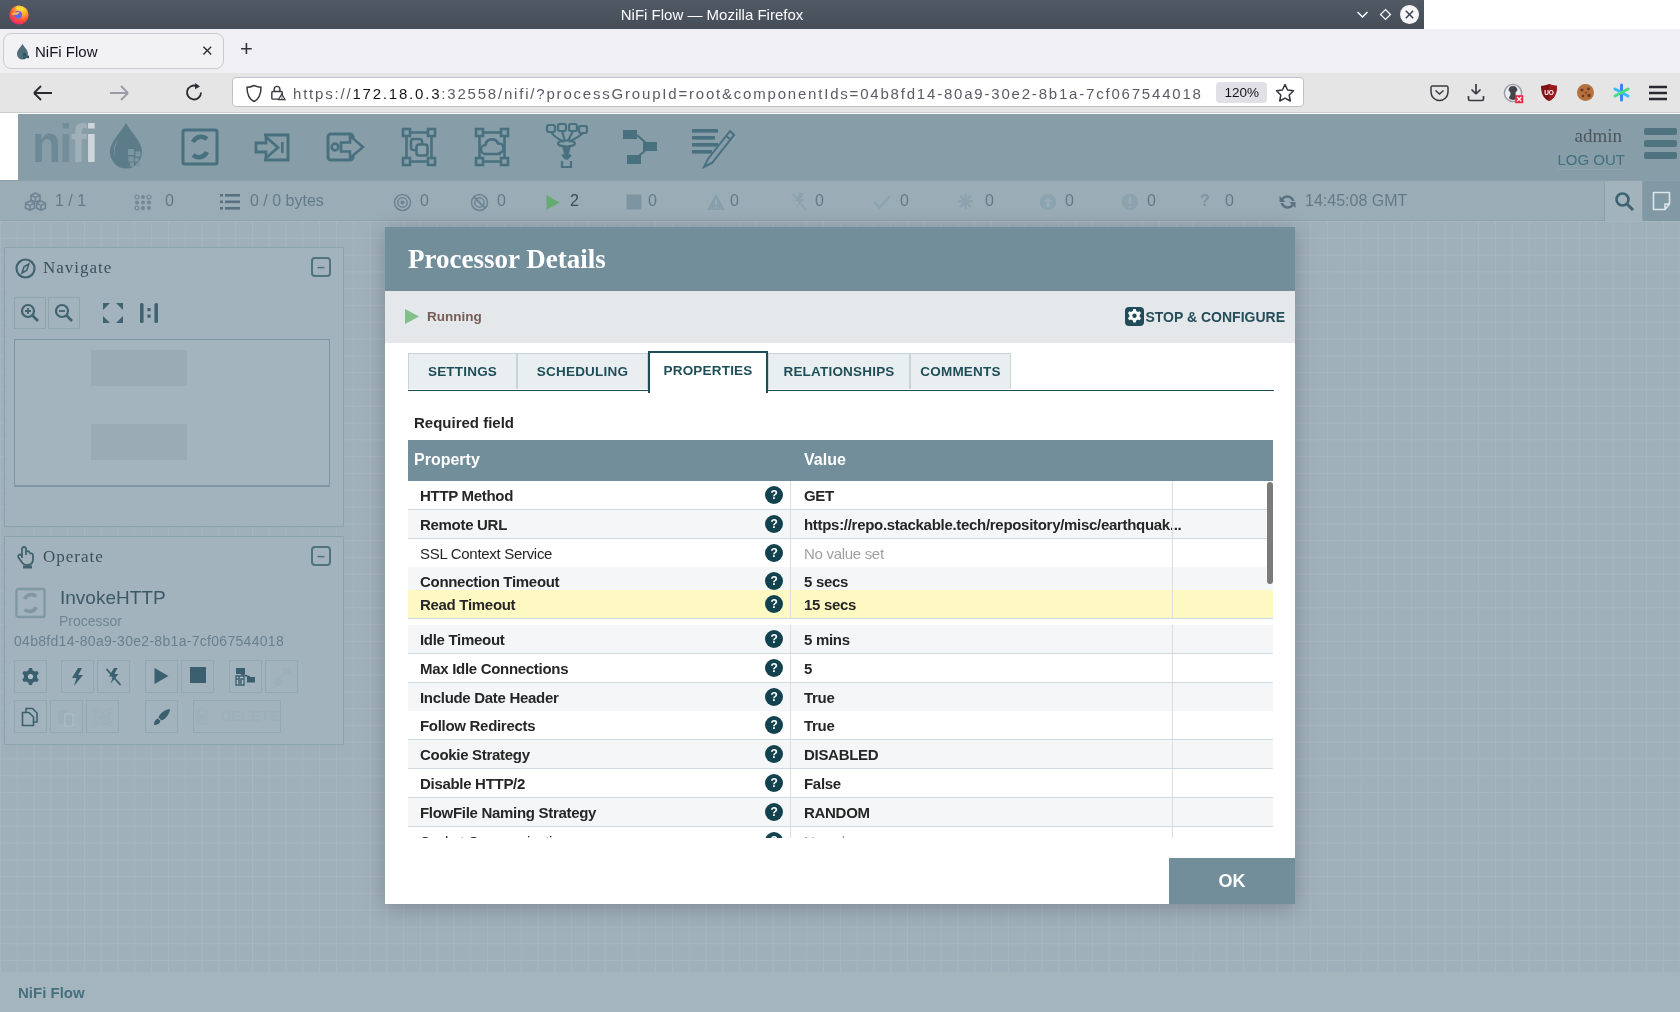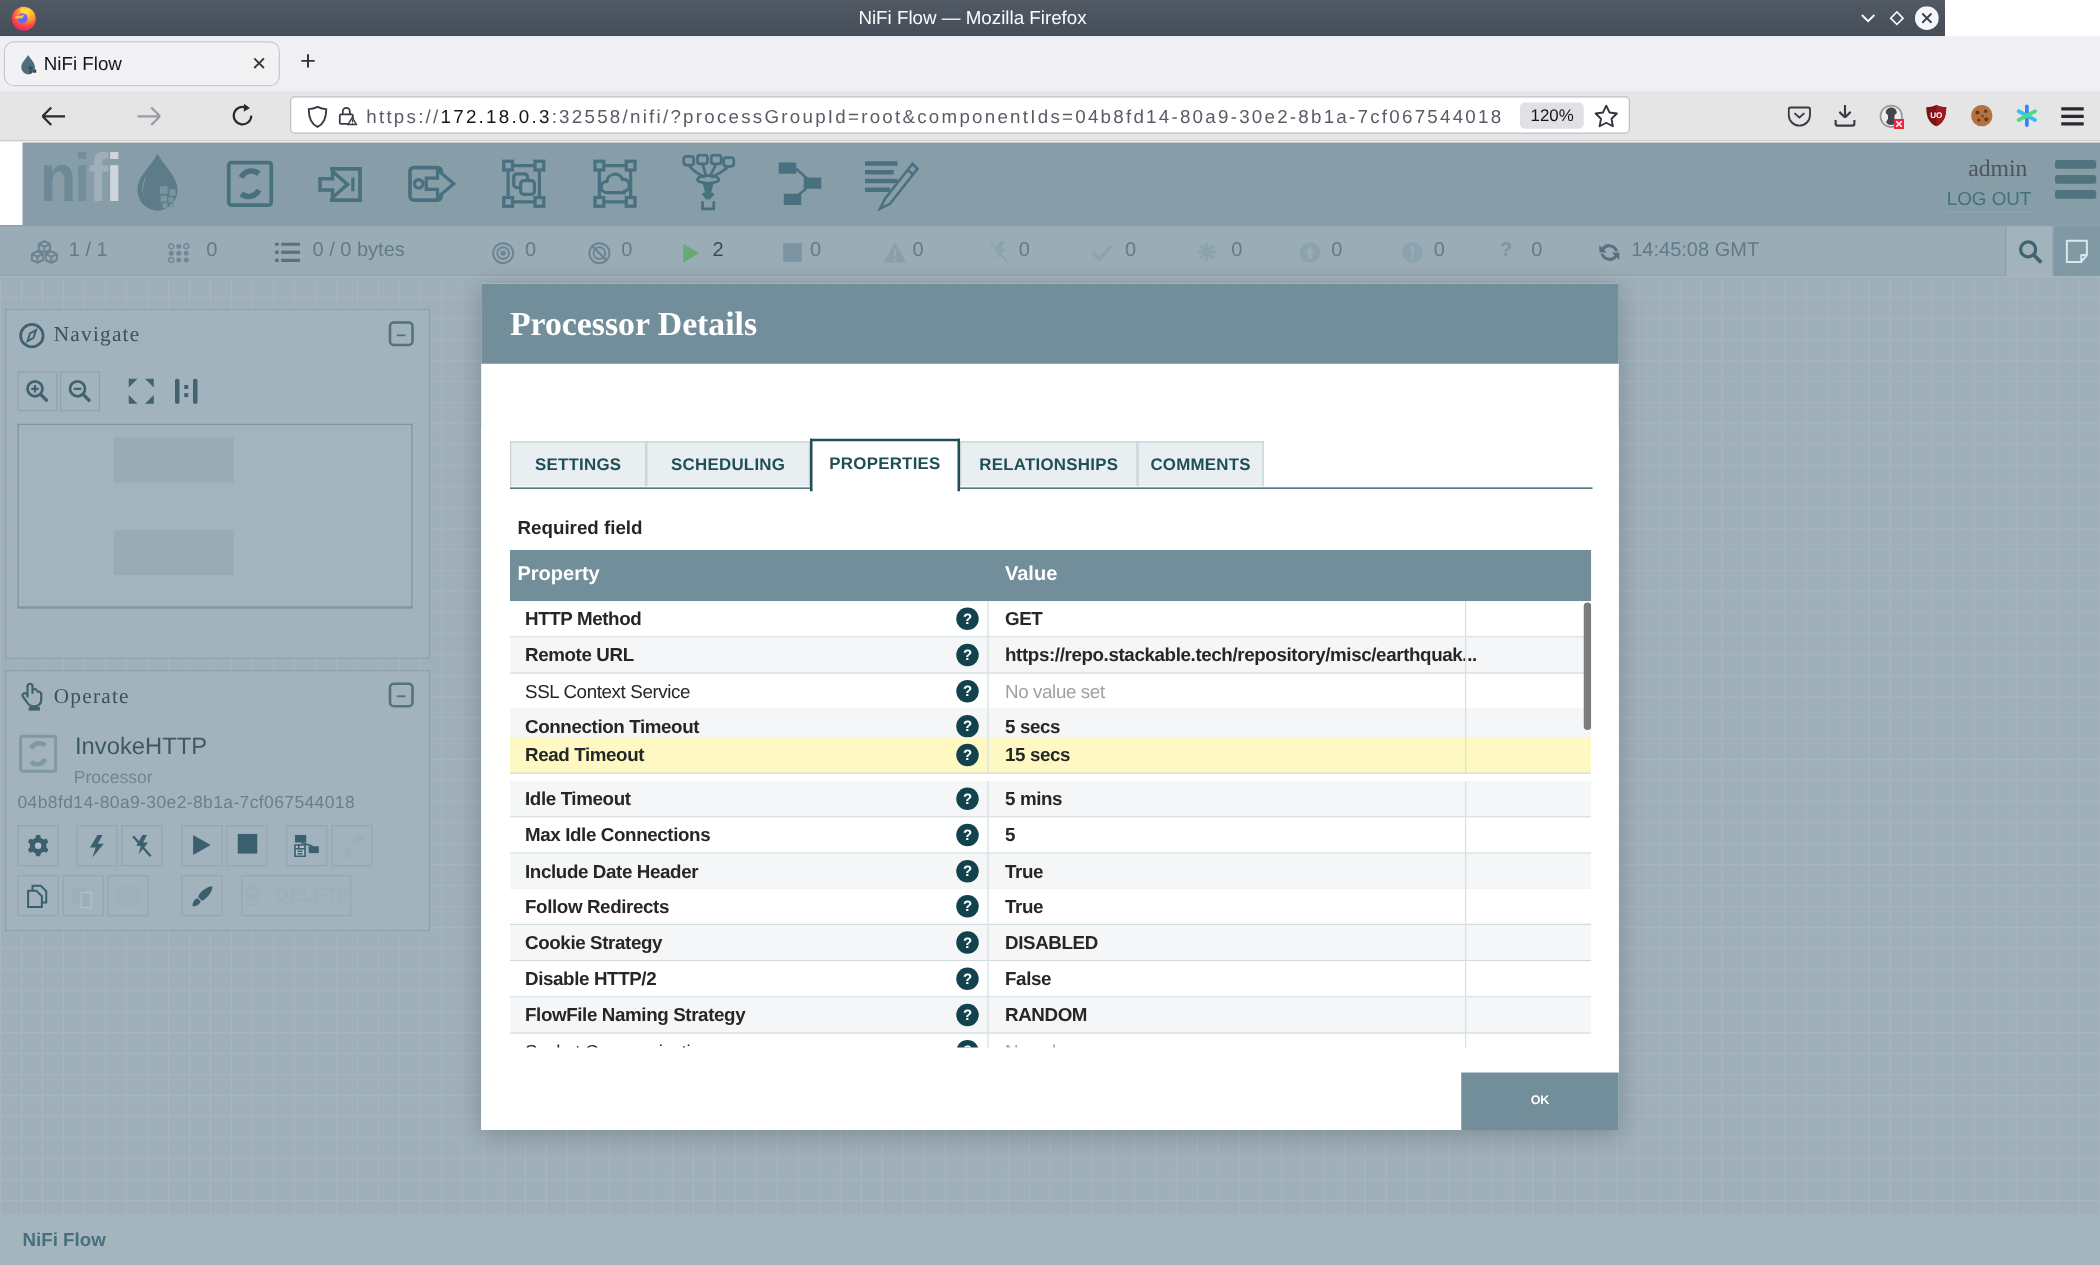--- a/index.html
+++ b/index.html
@@ -1,19 +1,19 @@
 <!DOCTYPE html>
 <html><head>
 <meta charset="utf-8">
 <style>
 * { margin:0; padding:0; box-sizing:border-box; }
 html,body { width:1680px; height:1012px; overflow:hidden; font-family:"Liberation Sans",sans-serif; }
 .abs { position:absolute; }
 
-#titlebar { position:absolute; left:0; top:0; width:1556px; height:29px; background:linear-gradient(#515a64,#454e58); color:#fbfbfe; }
+#titlebar { position:absolute; left:0; top:0; width:1424px; height:29px; background:linear-gradient(#515a64,#454e58); color:#fbfbfe; }
 #titlebar .title { position:absolute; left:0; right:0; top:6px; text-align:center; font-size:15px; color:#fbfbfe; }
 #tabbar { position:absolute; left:0; top:29px; width:1680px; height:44px; background:#f0f0f4; }
 #tab { position:absolute; left:3px; top:4px; width:221px; height:36px; background:#f2f2f5; border:1px solid #c9c9d2; border-radius:8px; }
 #tab .txt { position:absolute; left:31px; top:9px; font-size:15px; color:#15141a; }
 #tab .close { position:absolute; left:197px; top:8px; font-size:15px; color:#333; }
 #newtab { position:absolute; left:240px; top:7px; font-size:22px; color:#33323a; font-weight:400; }
 #navbar { position:absolute; left:0; top:73px; width:1680px; height:40px; background:#e5e5e5; border-bottom:1px solid #ccc; }
 #urlbox { position:absolute; left:232px; top:4px; width:1072px; height:30px; background:#fff; border:1px solid #bfbfc9; border-radius:4px; }
 #urlbox .url { position:absolute; left:60px; top:7px; font-size:15px; letter-spacing:1.8px; color:#5b5b66; white-space:nowrap; }
 #urlbox .url b { color:#15141a; font-weight:400; }
@@ -64,21 +64,21 @@
 .prow { position:absolute; left:0; width:865px; height:29px; font-size:15px; color:#262626; border-bottom:1px solid #cfdade; letter-spacing:-.3px; }
 .prow .name { position:absolute; left:12px; top:6px; font-weight:bold; }
 .prow .name.opt { font-weight:normal; }
 .prow .q { position:absolute; left:357px; top:5px; width:18px; height:18px; background:#12424e; color:#fff; border-radius:50%; font-size:12px; font-weight:bold; text-align:center; line-height:18px; }
 .prow .val { position:absolute; left:396px; top:6px; font-weight:bold; }
 .prow .val.nvs { font-weight:normal; color:#a0a0a0; }
 .prow .d1 { position:absolute; left:382px; top:0; width:1px; height:29px; background:#d7dfe2; }
 .prow .d2 { position:absolute; left:764px; top:0; width:1px; height:29px; background:#d7dfe2; }
 #scrollbar { position:absolute; left:859px; top:41px; width:6px; height:357px; background:transparent; }
 #scrollthumb { position:absolute; left:0; top:1px; width:6px; height:102px; background:#7b7b7b; border-radius:3px; }
-#okbtn { position:absolute; right:0; bottom:0; width:126px; height:46px; background:#728e9b; color:#fff; font-size:10px; font-weight:bold; text-align:center; line-height:46px; }
+#okbtn { position:absolute; right:0; bottom:0; width:126px; height:46px; background:#728e9b; color:#fff; font-size:18px; font-weight:bold; text-align:center; line-height:46px; }
 </style>
 </head>
 <body>
 
 <div id="titlebar">
   <svg class="abs" style="left:7px;top:2px;" width="24" height="24" viewBox="0 0 24 24">
     <defs>
       <radialGradient id="ffg" cx="65%" cy="20%" r="90%">
         <stop offset="0%" stop-color="#ffe436"></stop>
           <stop offset="35%" stop-color="#ffa436"></stop>
@@ -546,20 +546,32 @@
 
 <div id="breadcrumb">
     <span class="t">NiFi Flow</span>
   </div>
 
 <div id="overlayshadow"></div>
 <div id="modal">
   <div id="mhead">
       <span class="t">Processor Details</span>
     </div>
+  <div id="mstatus">
+    <svg class="abs" style="left:19px;top:17px;" width="16" height="17" viewBox="0 0 16 17">
+        <path d="M1 1 L15 8.5 L1 16 Z" fill="#82c08b"></path>
+      </svg>
+    <span class="run">Running</span>
+    <svg class="abs" style="right:150px;top:15px;" width="21" height="21" viewBox="0 0 21 21">
+        <rect x="1" y="1" width="19" height="19" rx="4" fill="#204d59"></rect>
+        <path d="M9.3 3 H11.7 L12.2 4.9 A5.5 5.5 0 0 1 13.9 5.9 L15.8 5.3 L17 7.4 L15.6 8.8 A5.5 5.5 0 0 1 15.6 10.7 L17 12.1 L15.8 14.2 L13.9 13.6 A5.5 5.5 0 0 1 12.2 14.6 L11.7 16.5 H9.3 L8.8 14.6 A5.5 5.5 0 0 1 7.1 13.6 L5.2 14.2 L4 12.1 L5.4 10.7 A5.5 5.5 0 0 1 5.4 8.8 L4 7.4 L5.2 5.3 L7.1 5.9 A5.5 5.5 0 0 1 8.8 4.9 Z" fill="#fff"></path>
+        <circle cx="10.5" cy="9.75" r="2.2" fill="#204d59"></circle>
+      </svg>
+    <span class="sc">STOP &amp; CONFIGURE</span>
+  </div>
   <div id="mbody">
     <div class="tabs">
       <div class="tab" style="left:0;width:109px;">SETTINGS</div>
       <div class="tab" style="left:109px;width:131px;">SCHEDULING</div>
       <div class="tab active" style="left:240px;width:120px;top:-2px;">PROPERTIES</div>
       <div class="tab" style="left:360px;width:142px;">RELATIONSHIPS</div>
       <div class="tab" style="left:502px;width:101px;">COMMENTS</div>
     </div>
     <div id="tabline"></div>
     <div id="reqfield">Required field</div>

